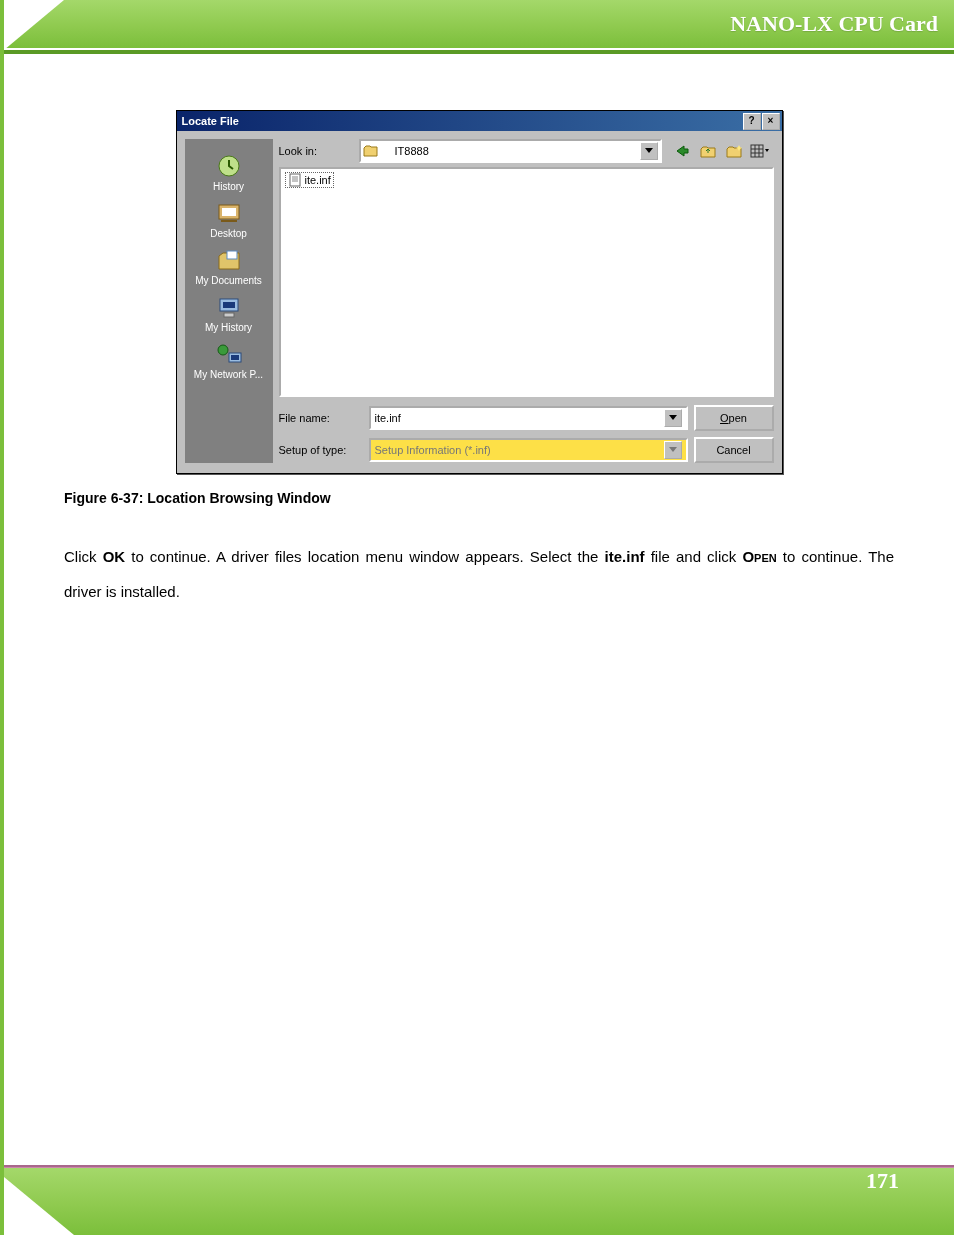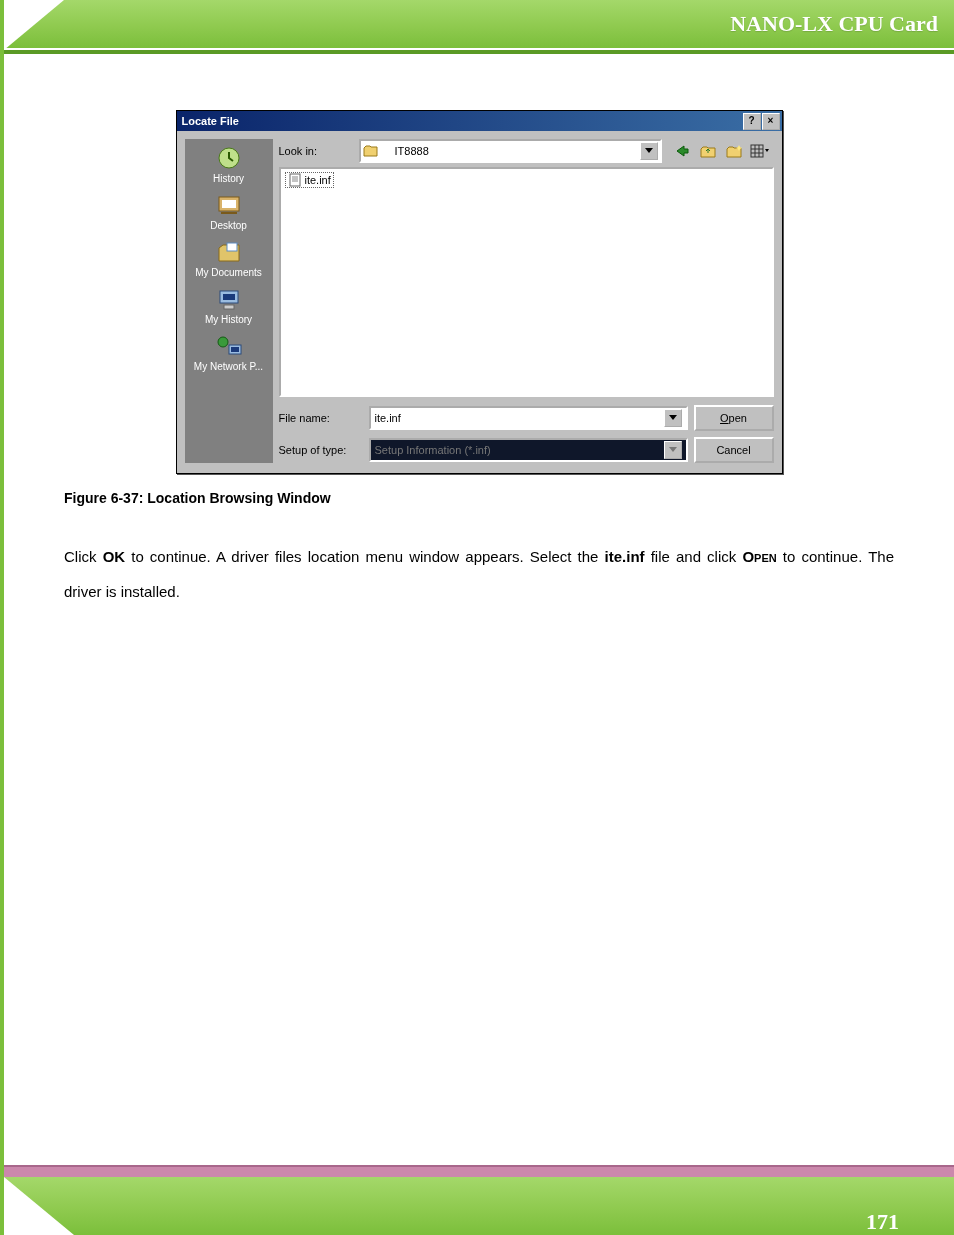--- a/index.html
+++ b/index.html
@@ -28,23 +28,23 @@
   }
   .header-title{
     color:#fff;font-family:"Times New Roman",serif;font-weight:bold;font-size:22px;
     text-shadow:0 1px 1px rgba(0,0,0,.15);
   }
   .header-rule{
     position:absolute;top:50px;left:0;right:0;height:4px;background:#5a9a25;
   }
   
   .footer{
-    position:absolute;bottom:0;left:0;right:0;height:58px;
+    position:absolute;bottom:0;left:0;right:0;height:67px;
     background:linear-gradient(to bottom,#a4d86a 0,#8fca4f 55%,#7bbf3b 100%);
-    display:flex;align-items:flex-end;justify-content:flex-end;padding-right:55px;padding-left:41px;
+    display:flex;align-items:flex-start;justify-content:flex-end;padding-right:55px;padding-left:41px;
   }
   .footer-corner{
     position:absolute;left:0;bottom:0;width:0;height:0;
     border-bottom:58px solid #fff;border-right:70px solid transparent;
   }
   .page-num{
     color:#fff;font-family:"Times New Roman",serif;font-weight:bold;font-size:22px;
   }
   .footer-rule{
     position:absolute;bottom:58px;left:0;right:0;height:10px;
@@ -72,21 +72,21 @@
     margin-left:1px;font-size:10px;font-weight:bold;color:#000;
     display:flex;align-items:center;justify-content:center;line-height:1;
     font-family:Arial;
   }
   .dlg-body{
     padding:8px 8px 10px 8px;background:var(--win-gray);
     display:flex;gap:6px;
   }
   
   .places{
-    width:84px;background:#808080;padding:4px 2px;
+    width:84px;background:#808080;padding:12px 2px;
     display:flex;flex-direction:column;align-items:center;gap:2px;
   }
   .place{
     width:78px;text-align:center;color:#fff;font-size:10px;
     padding:2px 0 4px;cursor:default;
   }
   .place svg{display:block;margin:0 auto 2px}
   
   .right{flex:1;display:flex;flex-direction:column}
   .lookin-row{
@@ -113,21 +113,21 @@
     display:inline-flex;align-items:center;gap:3px;
     border:1px dotted #666;padding:0 2px;font-size:11px;
   }
   .bottom-rows{margin-top:8px;display:flex;flex-direction:column;gap:6px}
   .brow{display:flex;align-items:center;gap:6px}
   .brow .lbl{width:80px}
   .txtfield{
     flex:1;height:20px;background:#fff;border:2px inset #fff;
     display:flex;align-items:center;padding:0 4px;
   }
-  .txtfield.disabled{background:#0f172a;color:#777}
+  .txtfield.disabled{background:#fde047;color:#777}
   .txtfield .dd{
     width:16px;height:16px;background:var(--win-gray);border:1px outset #fff;
     margin-left:auto;display:flex;align-items:center;justify-content:center;
   }
   .dlg-btn{
     width:76px;height:22px;background:var(--win-gray);border:2px outset #fff;
     text-align:center;font-size:11px;display:flex;align-items:center;justify-content:center;
   }
   .dlg-btn .ul{text-decoration:underline}
   

